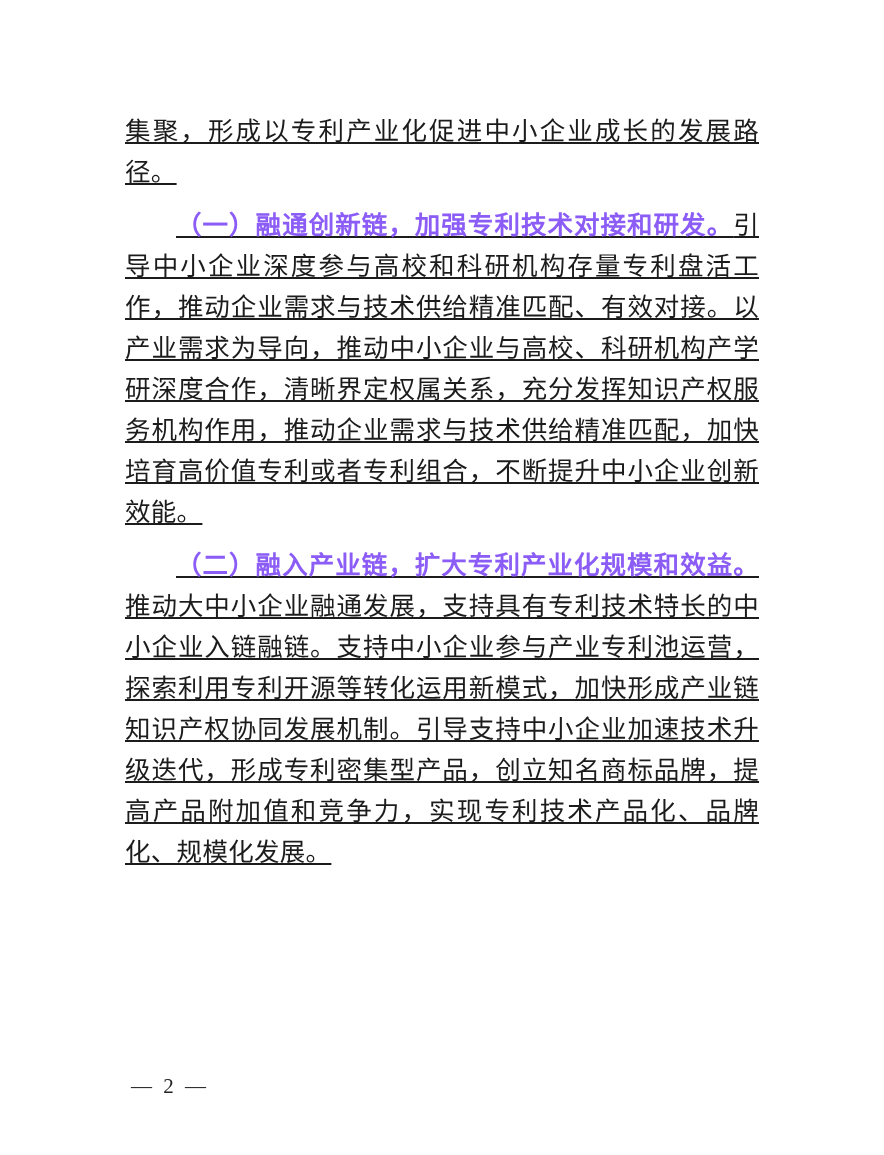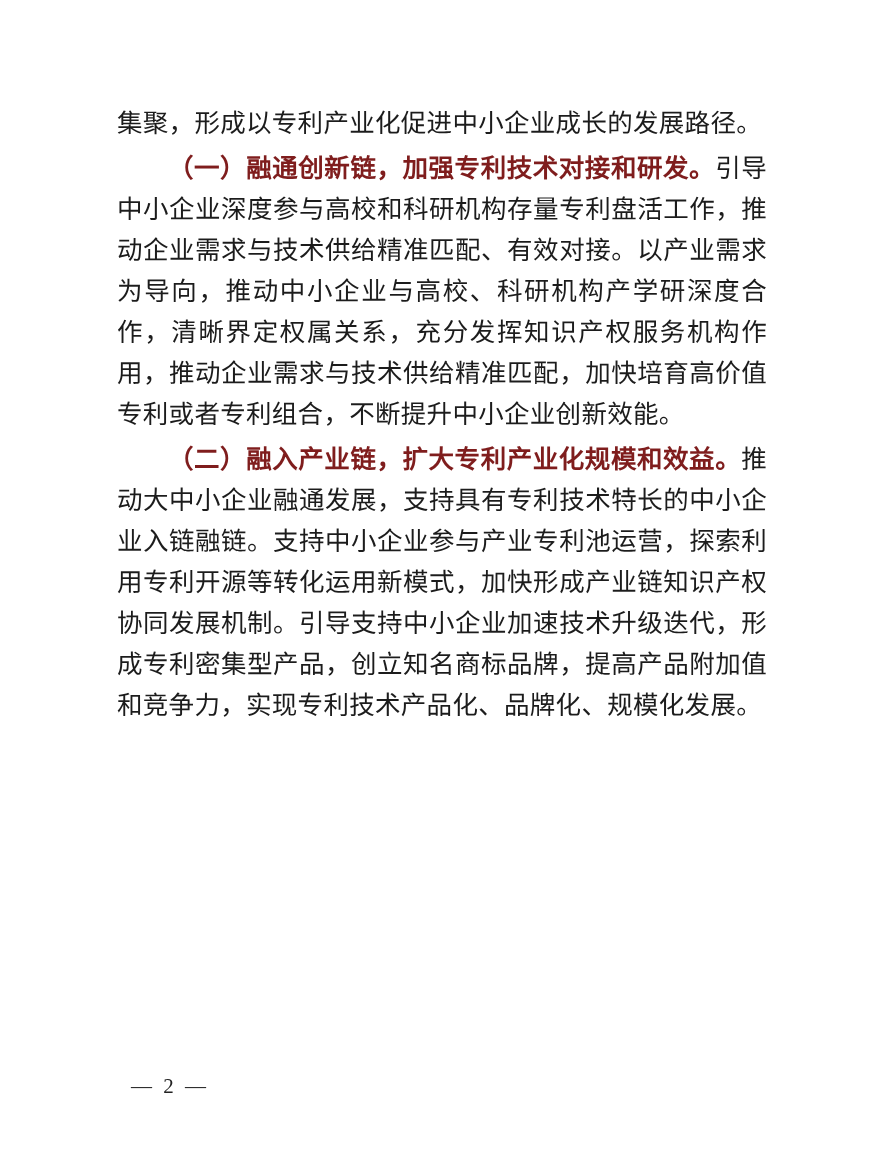--- a/index.html
+++ b/index.html
@@ -16,32 +16,33 @@
     font-family: "Liberation Serif", "DejaVu Serif", serif;
     color: #1c1c1c;
   }
   .content {
     position: absolute;
     left: 113px;
     top: 99px;
     width: 658px;
   }
   .content p {
-    margin: 4px;
+    margin: 12px;
     font-size: 25.5px;
     line-height: 41px;
     text-align: justify;
     letter-spacing: 0.3px;
+    text-decoration: underline;
   }
   .content p.indent {
     text-indent: 2em;
   }
   .content p strong {
     font-weight: 700;
-    color: #7f1d1d;
+    color: #8b5cf6;
   }
   .footer {
     position: absolute;
     left: 131px;
     top: 1072px;
     font-size: 21px;
     line-height: 28px;
     letter-spacing: 3px;
     color: #222222;
   }

